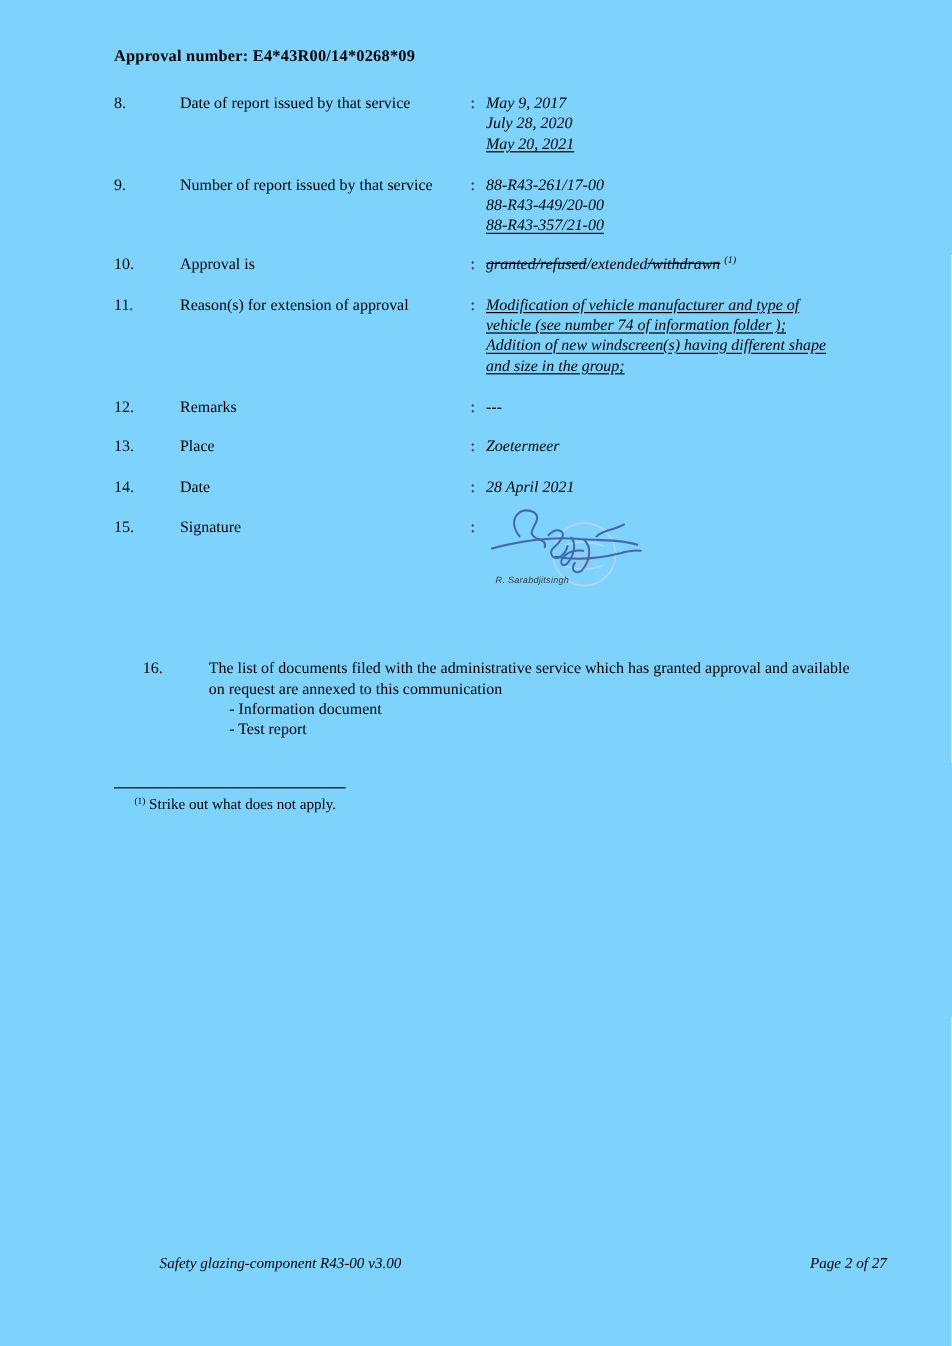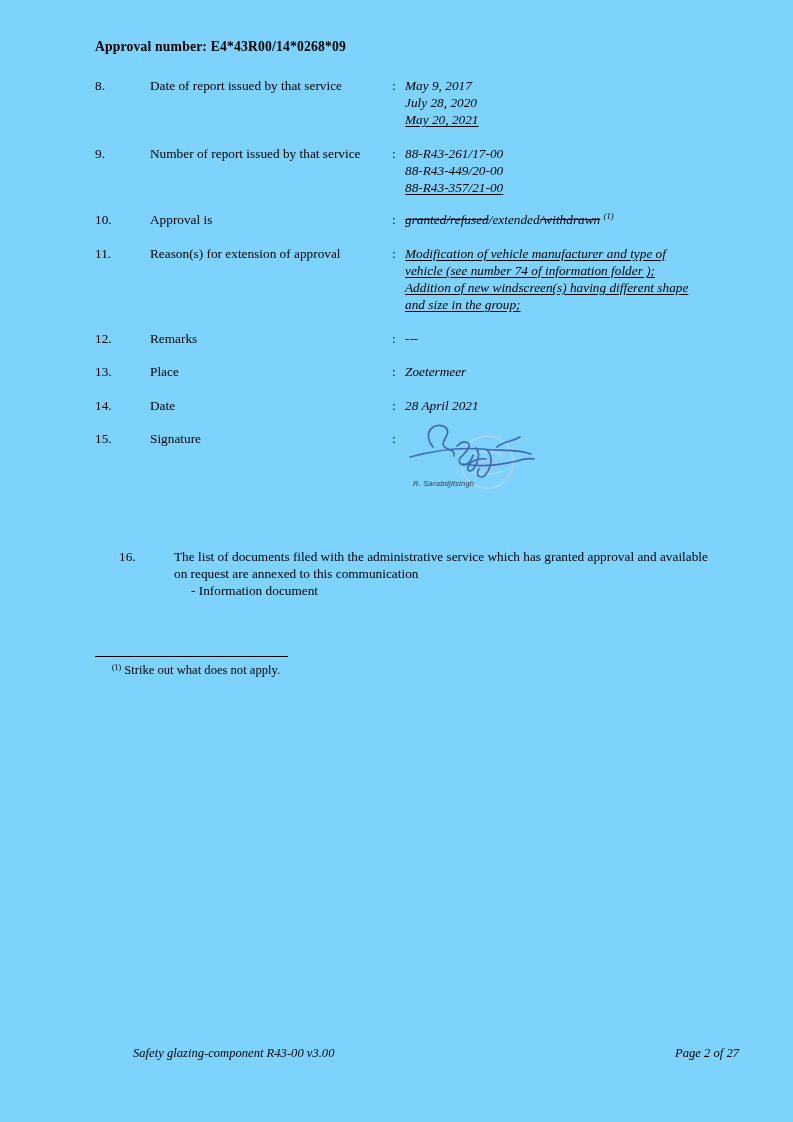--- a/index.html
+++ b/index.html
@@ -152,20 +152,21 @@
       </g>
     </svg>
   </div>
   <div class="sig-name">R. Sarabdjitsingh</div>
 
   <div class="row16">
     <div class="num">16.</div>
     <div>
       <div>The list of documents filed with the administrative service which has granted approval and available on request are annexed to this communication</div>
       <div class="bullets">- Information document</div>
+      <div class="bullets">- Test report</div>
     </div>
   </div>
 
   <div class="fnote-rule"></div>
   <div class="fnote"><span class="supref">(1)</span><span> Strike out what does not apply.</span></div>
 
   <div class="footer">
     <span>Safety glazing-component R43-00 v3.00</span>
     <span>Page 2 of 27</span>
   </div>

